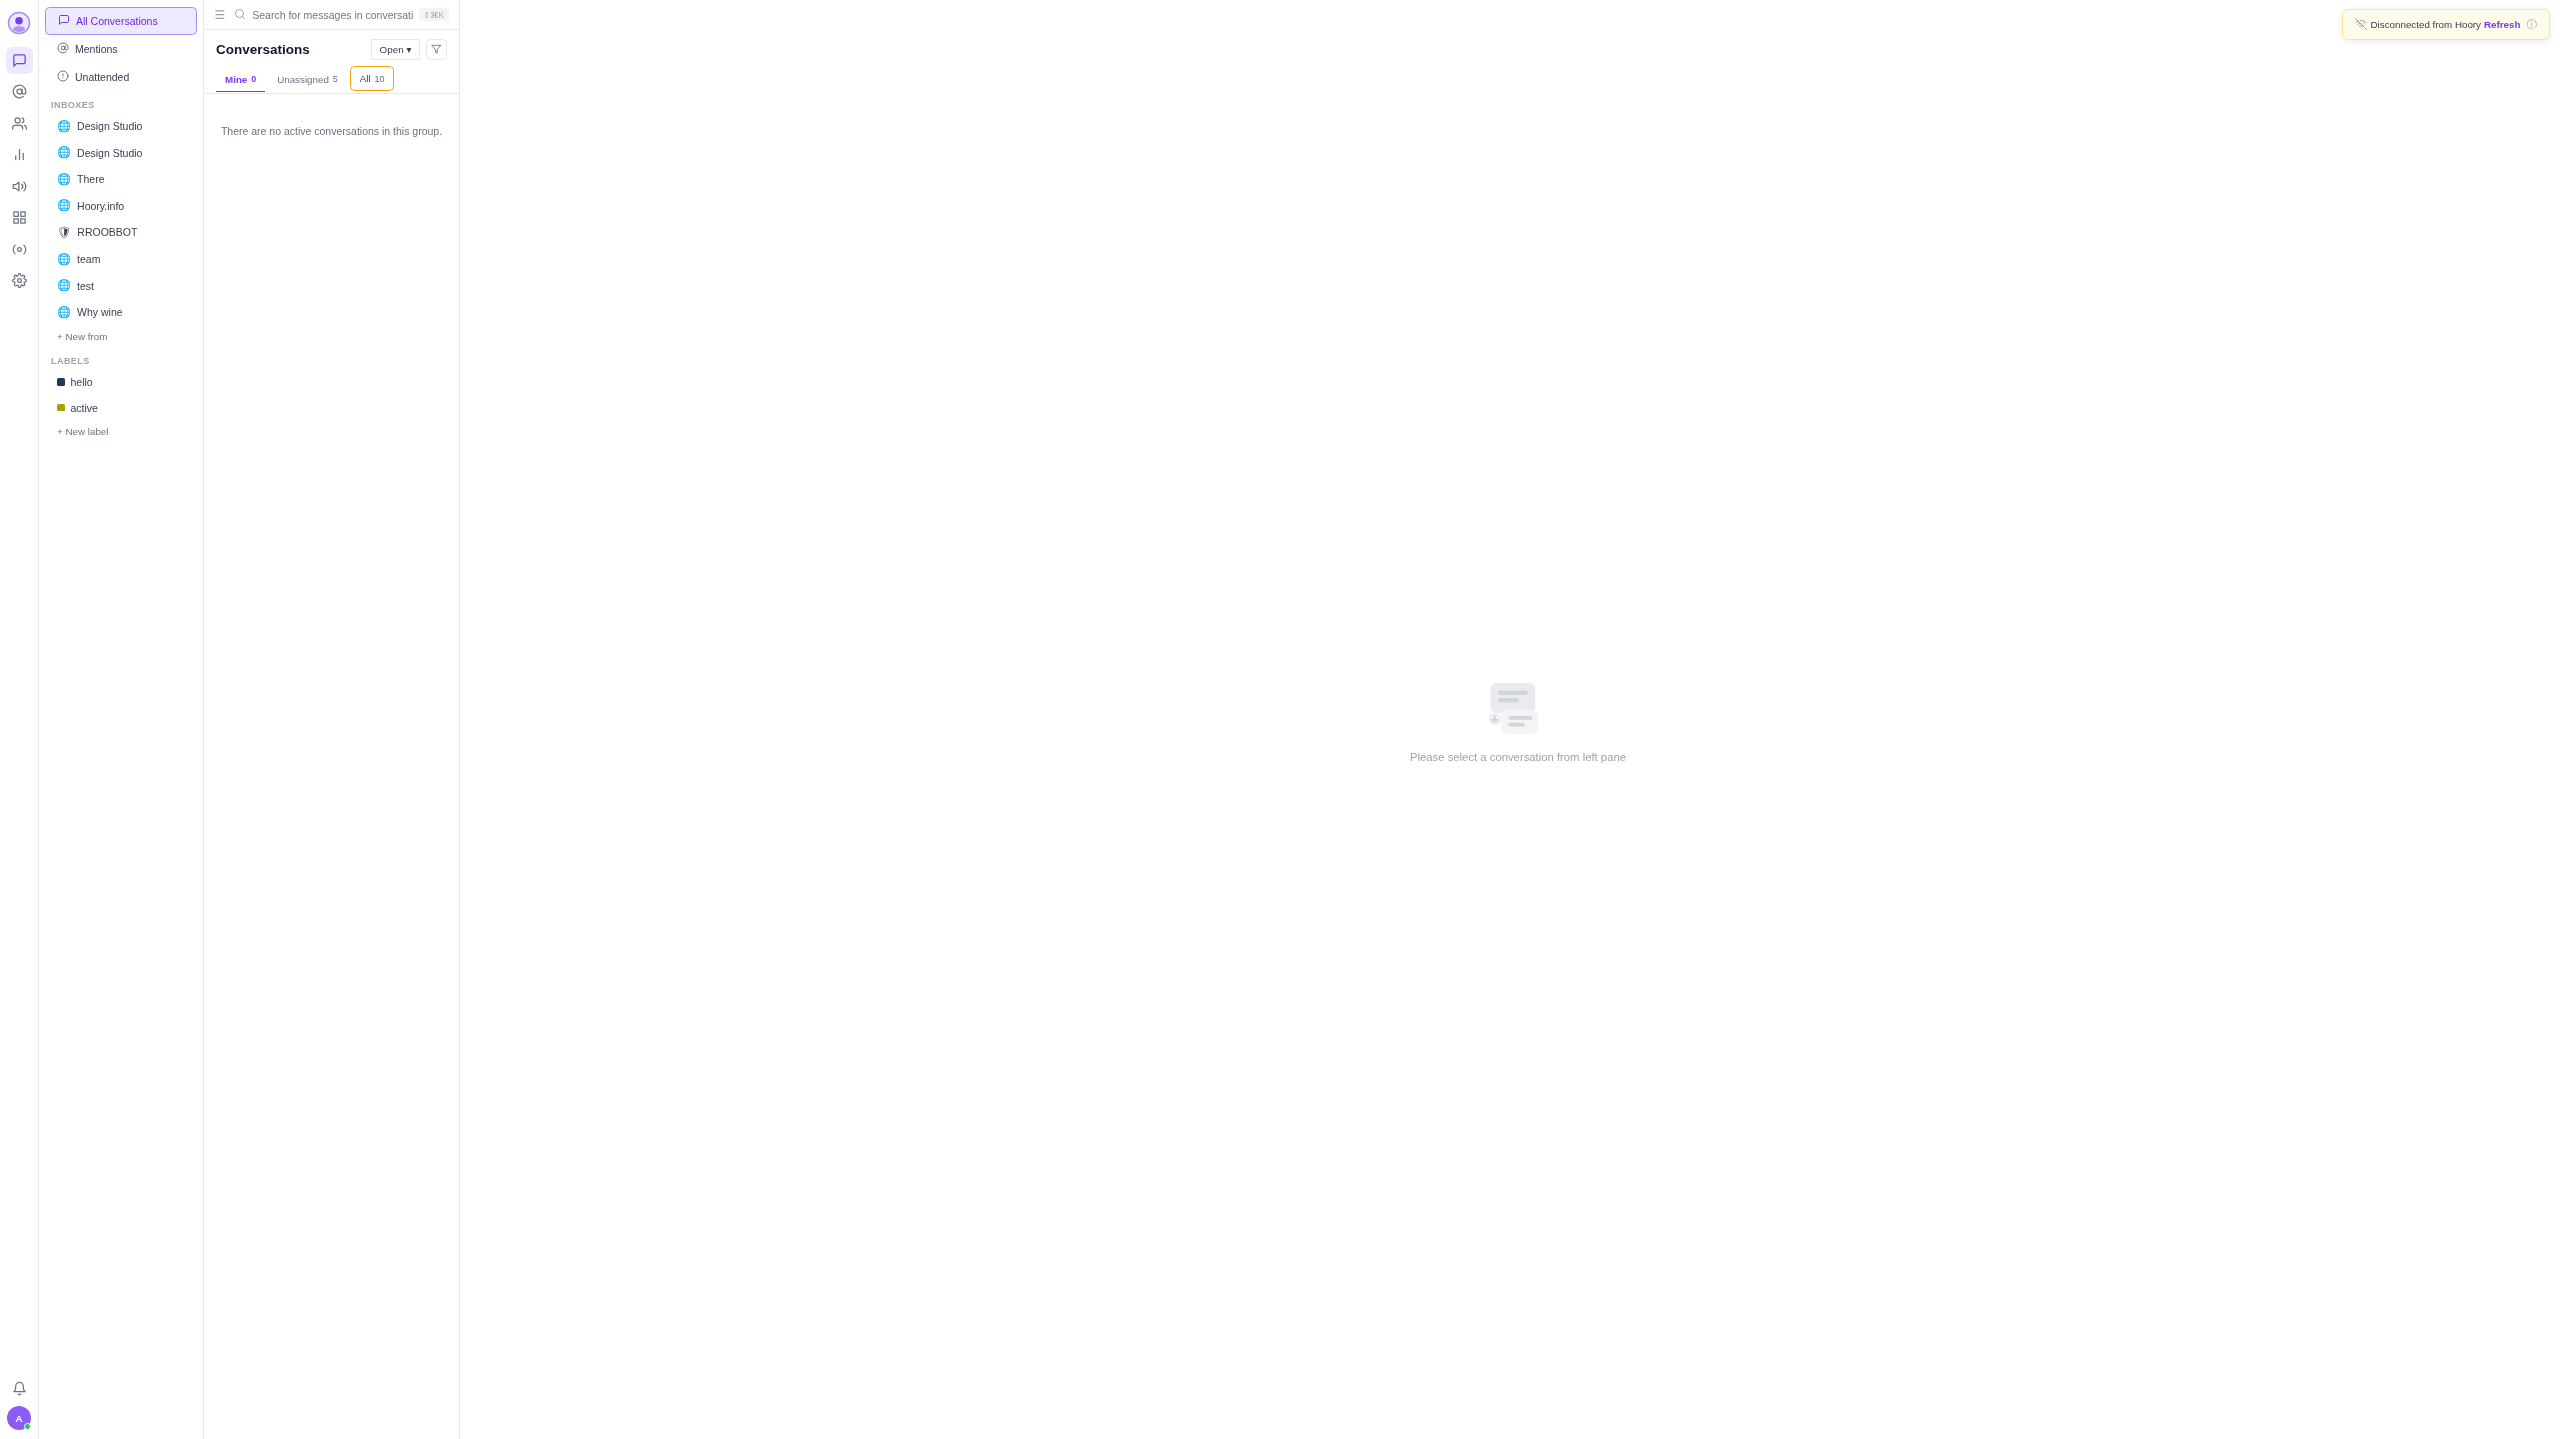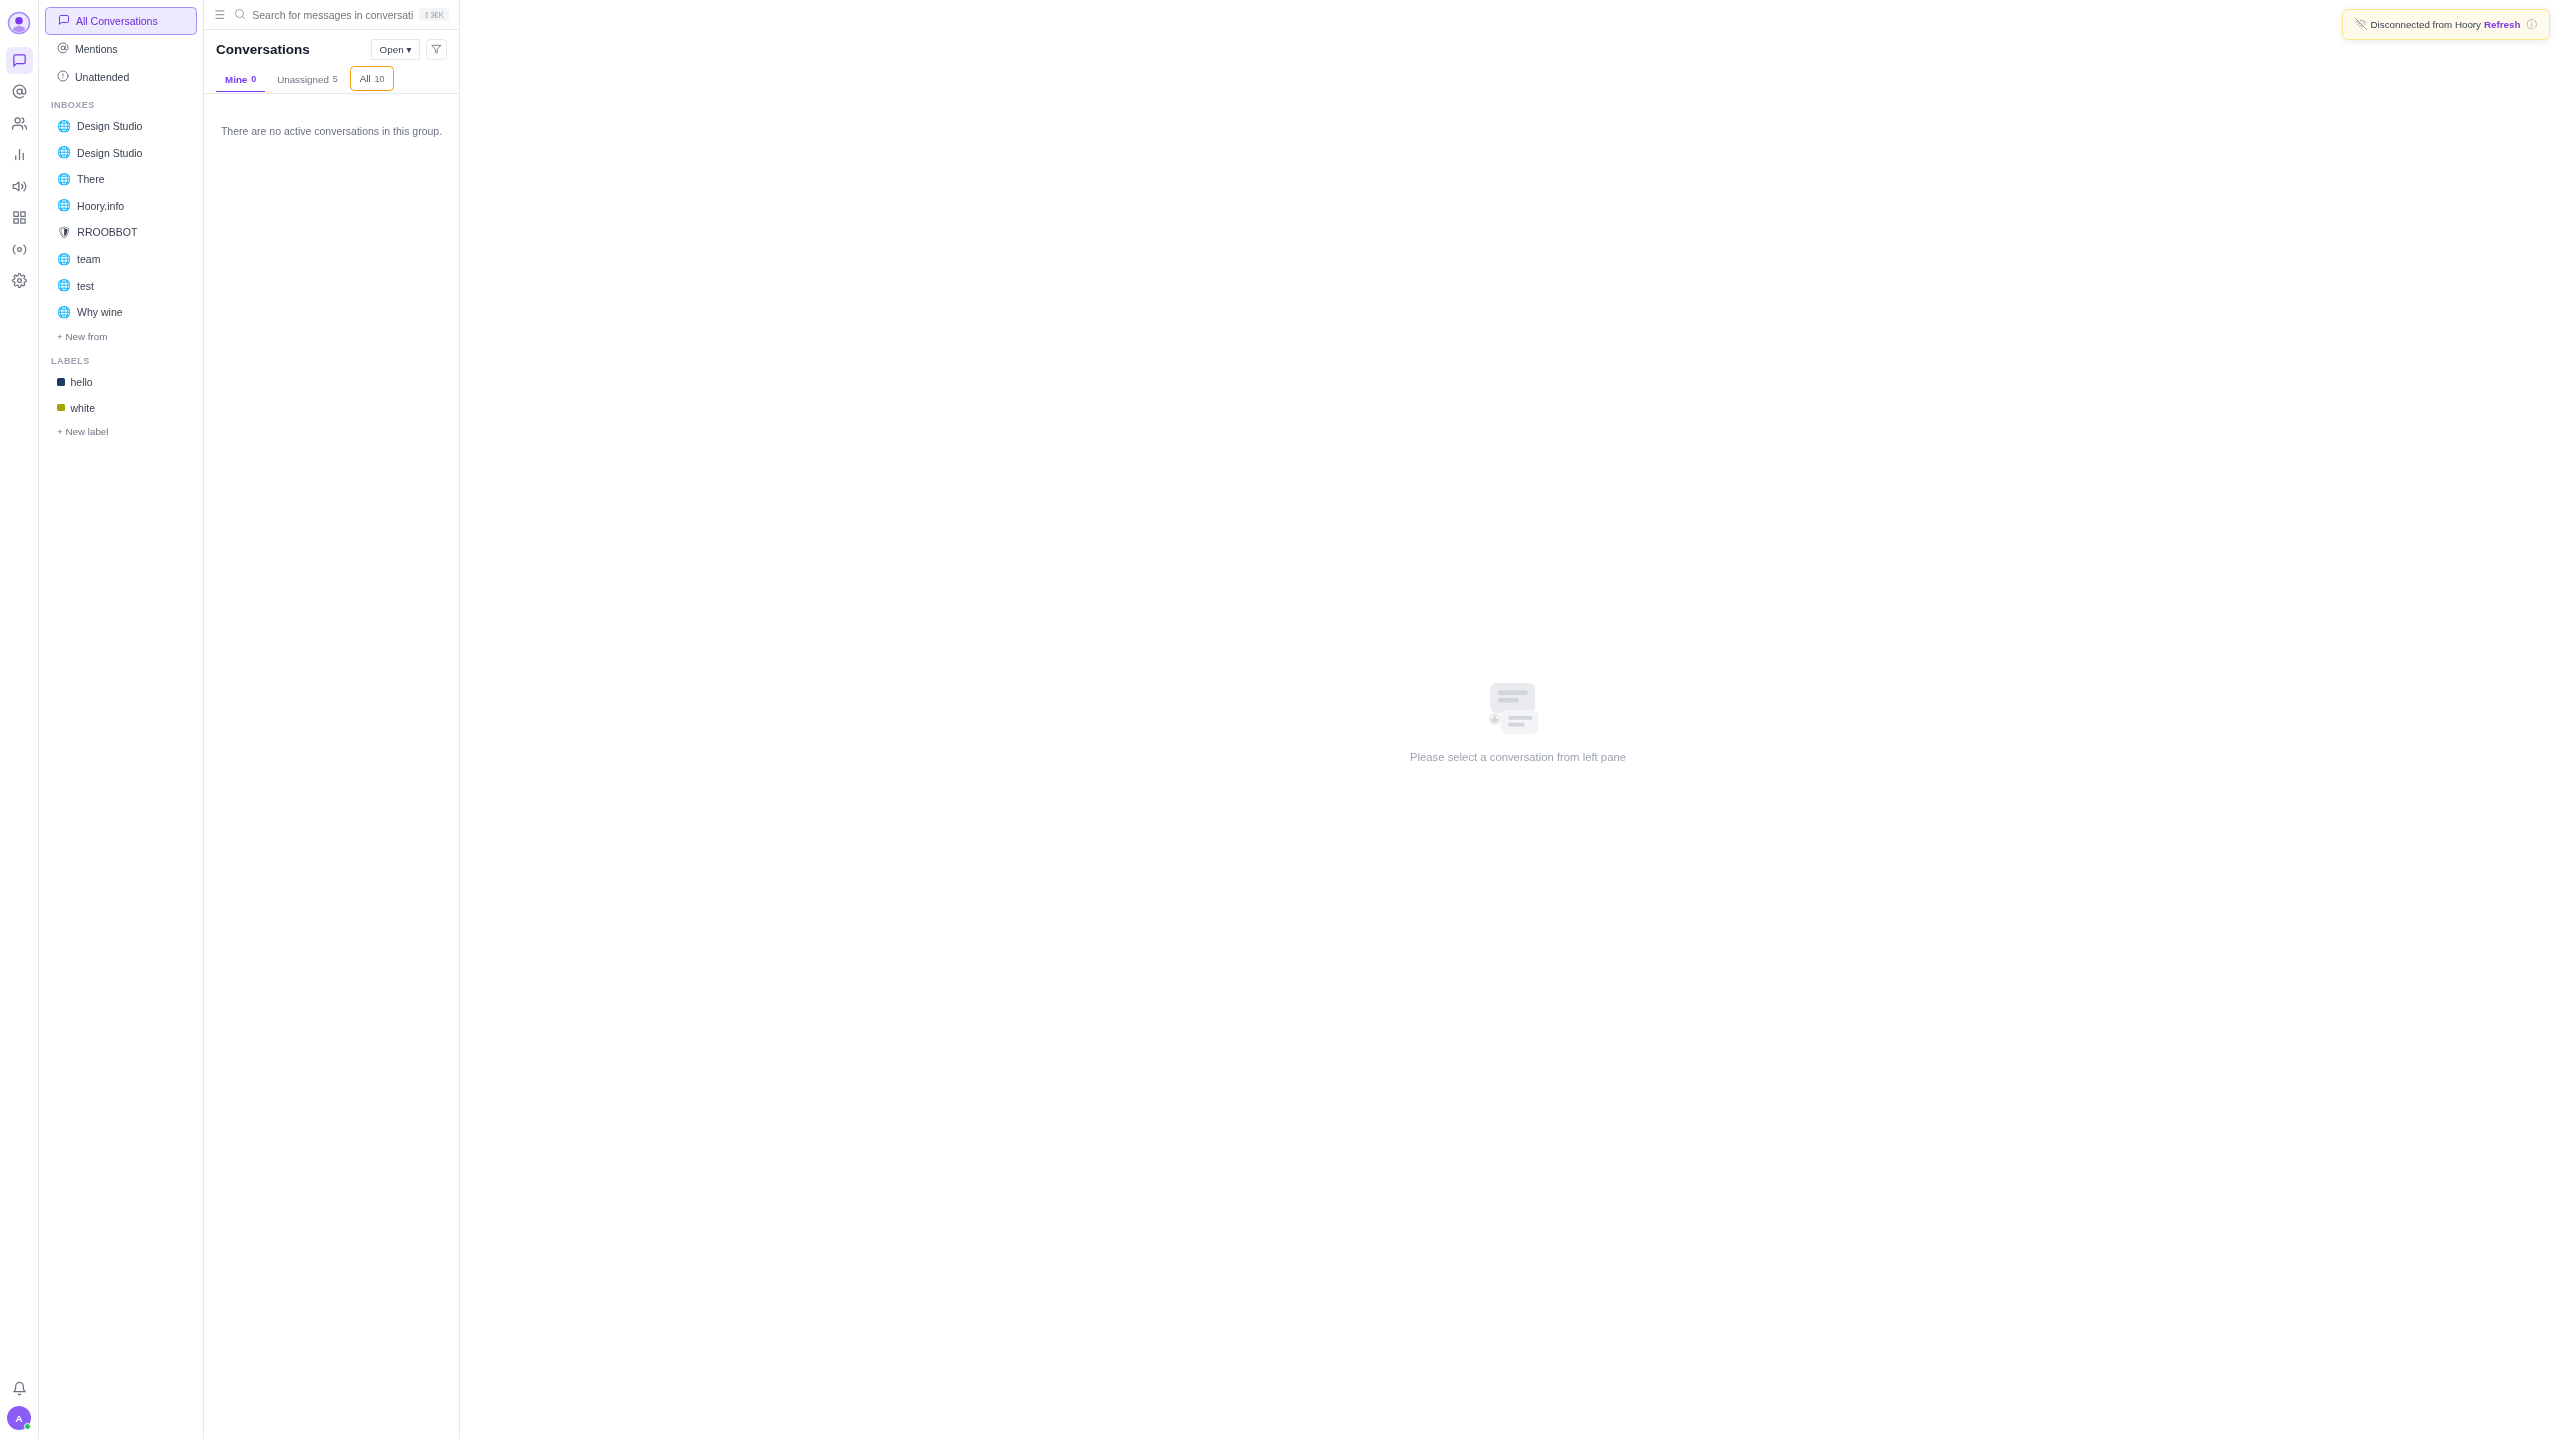--- a/index.html
+++ b/index.html
@@ -436,21 +436,21 @@
   </div>
 
   <div class="sidebar-section-title">Labels</div>
 
   <div class="sidebar-item">
     <span class="label-dot" style="background:#1e3a5f;"></span>
     <span>hello</span>
   </div>
   <div class="sidebar-item">
     <span class="label-dot" style="background:#a3a300;"></span>
-    <span>white</span>
+    <span>active</span>
   </div>
 
   <div class="sidebar-add-link">
     <span>+ New label</span>
   </div>
 </div>
 
 <div class="main-content">
   <div style="display:flex; flex:1; min-height:0;">
 

